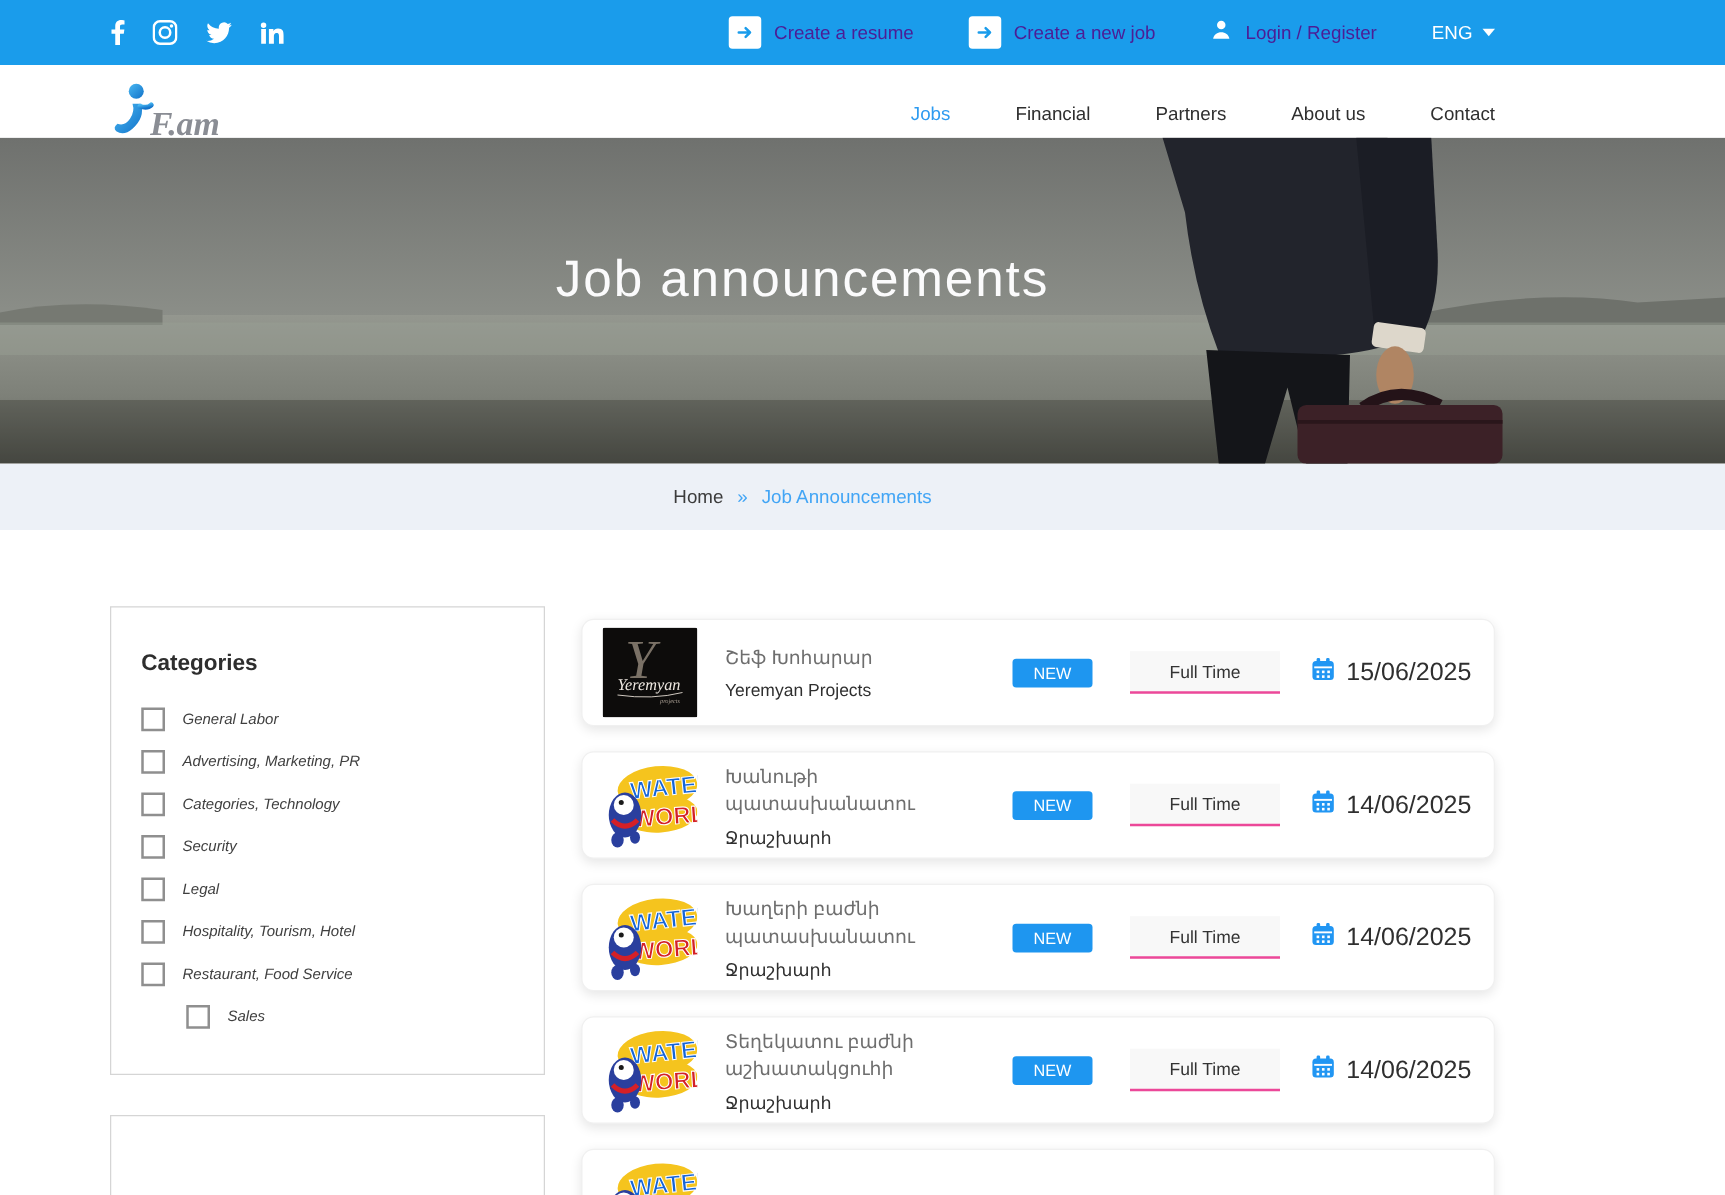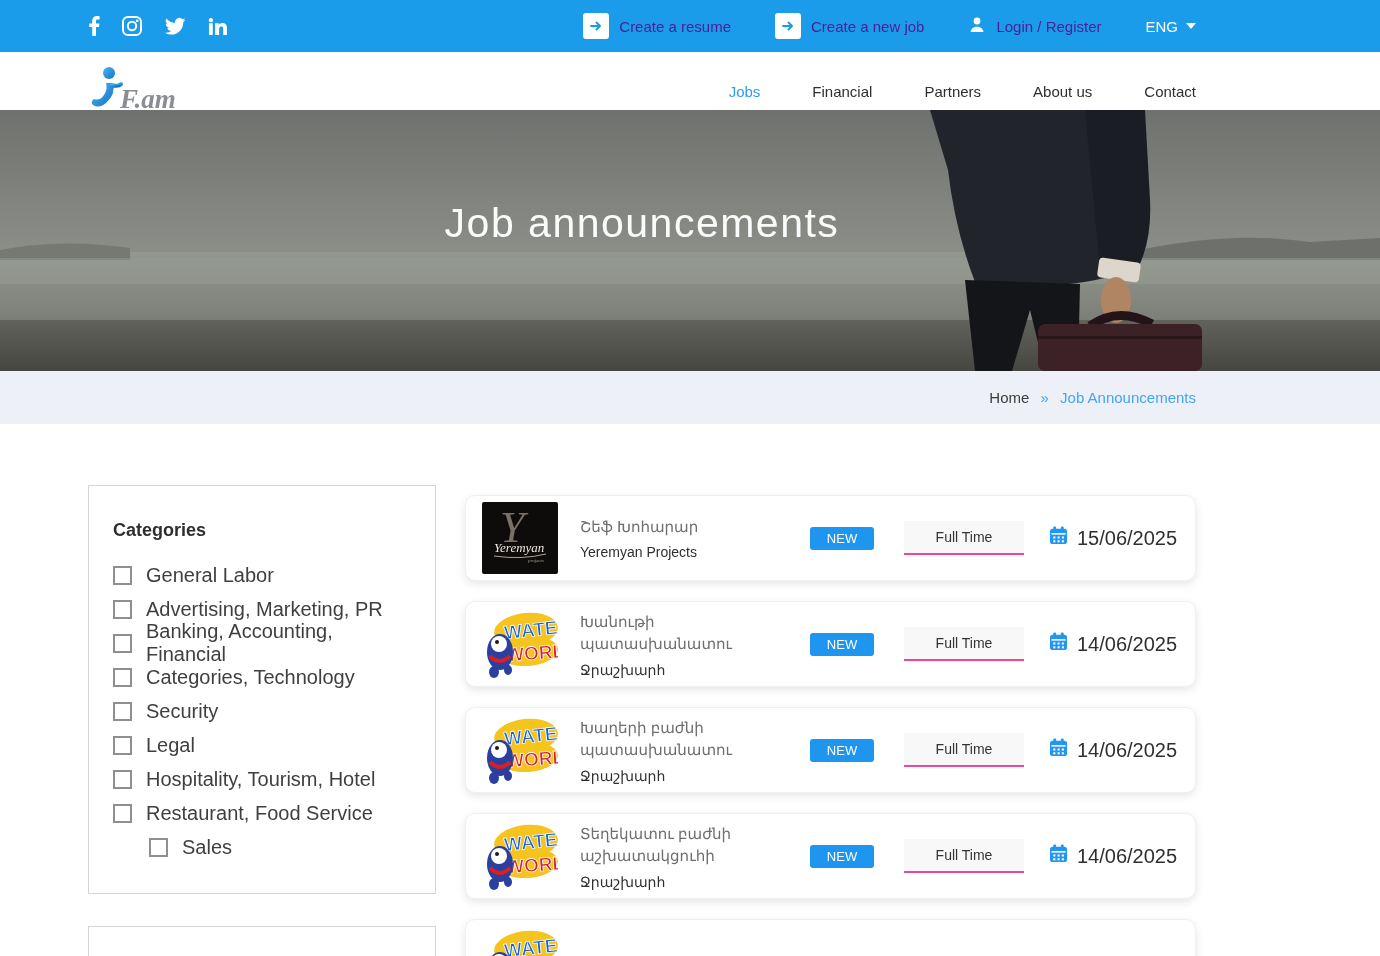--- a/index.html
+++ b/index.html
@@ -28,34 +28,34 @@
   .nav a.active { color:#2e9bf0; }
 
   
   .hero { position:relative; height:261px; overflow:hidden; }
   .hero-bg { position:absolute; inset:0; }
   .hero-title { position:absolute; top:90px; left:88px; width:1108px; text-align:center;
                 color:#fbfbfc; font-size:41px; font-weight:300; letter-spacing:1.5px; }
 
   
   .crumb-bar { background:#edf1f7; height:53px; display:flex; align-items:center; }
-  .crumb { width:1108px; margin-left:88px; text-align:right; font-size:15px; }
+  .crumb { width:1108px; margin-left:88px; text-align:center; font-size:15px; }
   .crumb .home { color:#3c3c3c; cursor:pointer; }
   .crumb .sep { color:#42a5f5; margin:0 7px; }
   .crumb .cur { color:#42a5f5; cursor:pointer; }
 
   
   .content { padding-top:61px; }
   .content .container { display:flex; align-items:flex-start; }
   .aside { width:348px; flex:0 0 348px; }
   .side-box { background:#fff; border:1px solid #d5d5d5; padding:34px 24px 30px 24px; }
   .side-box h3 { font-size:18px; font-weight:700; color:#2e2e2e; margin-bottom:24px; font-weight:600; }
   .cat-row { display:flex; align-items:center; gap:14px; margin-bottom:14px; height:20px; cursor:pointer; }
   .cbx { width:19px; height:19px; border:2px solid #8f8f8f; background:#fff; flex:0 0 19px; }
-  .cat-row span.lbl { font-size:20px; color:#3f3f3f; }
+  .cat-row span.lbl { font-size:12px; color:#3f3f3f;font-style:italic; }
   .side-box2 { margin-top:32px; border:1px solid #d5d5d5; height:120px; background:#fff; }
 
   .main { flex:1; margin-left:29px; margin-top:10px; }
   .job-card { background:#fff; border:1px solid #f0f0f0; border-radius:10px;
               box-shadow:0 3px 9px rgba(0,0,0,.10);
               height:86px; margin-bottom:20px; display:flex; align-items:center; padding:0 16px; }
   .job-logo { width:76px; height:72px; flex:0 0 76px; margin-right:22px; overflow:hidden; }
   .job-info { flex:1; min-width:0; }
   .job-title { font-size:15px; color:#6e6e6e; max-width:215px; line-height:1.5; }
   .job-company { font-size:14px; color:#2f2f2f; margin-top:6px; }
@@ -206,24 +206,20 @@
         <label class="cat-row">
           <span class="cbx"></span>
           <span class="lbl">General Labor</span>
         </label>
         <label class="cat-row">
           <span class="cbx"></span>
           <span class="lbl">Advertising, Marketing, PR</span>
         </label>
         <label class="cat-row">
           <span class="cbx"></span>
-          <span class="lbl">Banking, Accounting, Financial</span>
-        </label>
-        <label class="cat-row">
-          <span class="cbx"></span>
           <span class="lbl">Categories, Technology</span>
         </label>
         <label class="cat-row">
           <span class="cbx"></span>
           <span class="lbl">Security</span>
         </label>
         <label class="cat-row">
           <span class="cbx"></span>
           <span class="lbl">Legal</span>
         </label>

